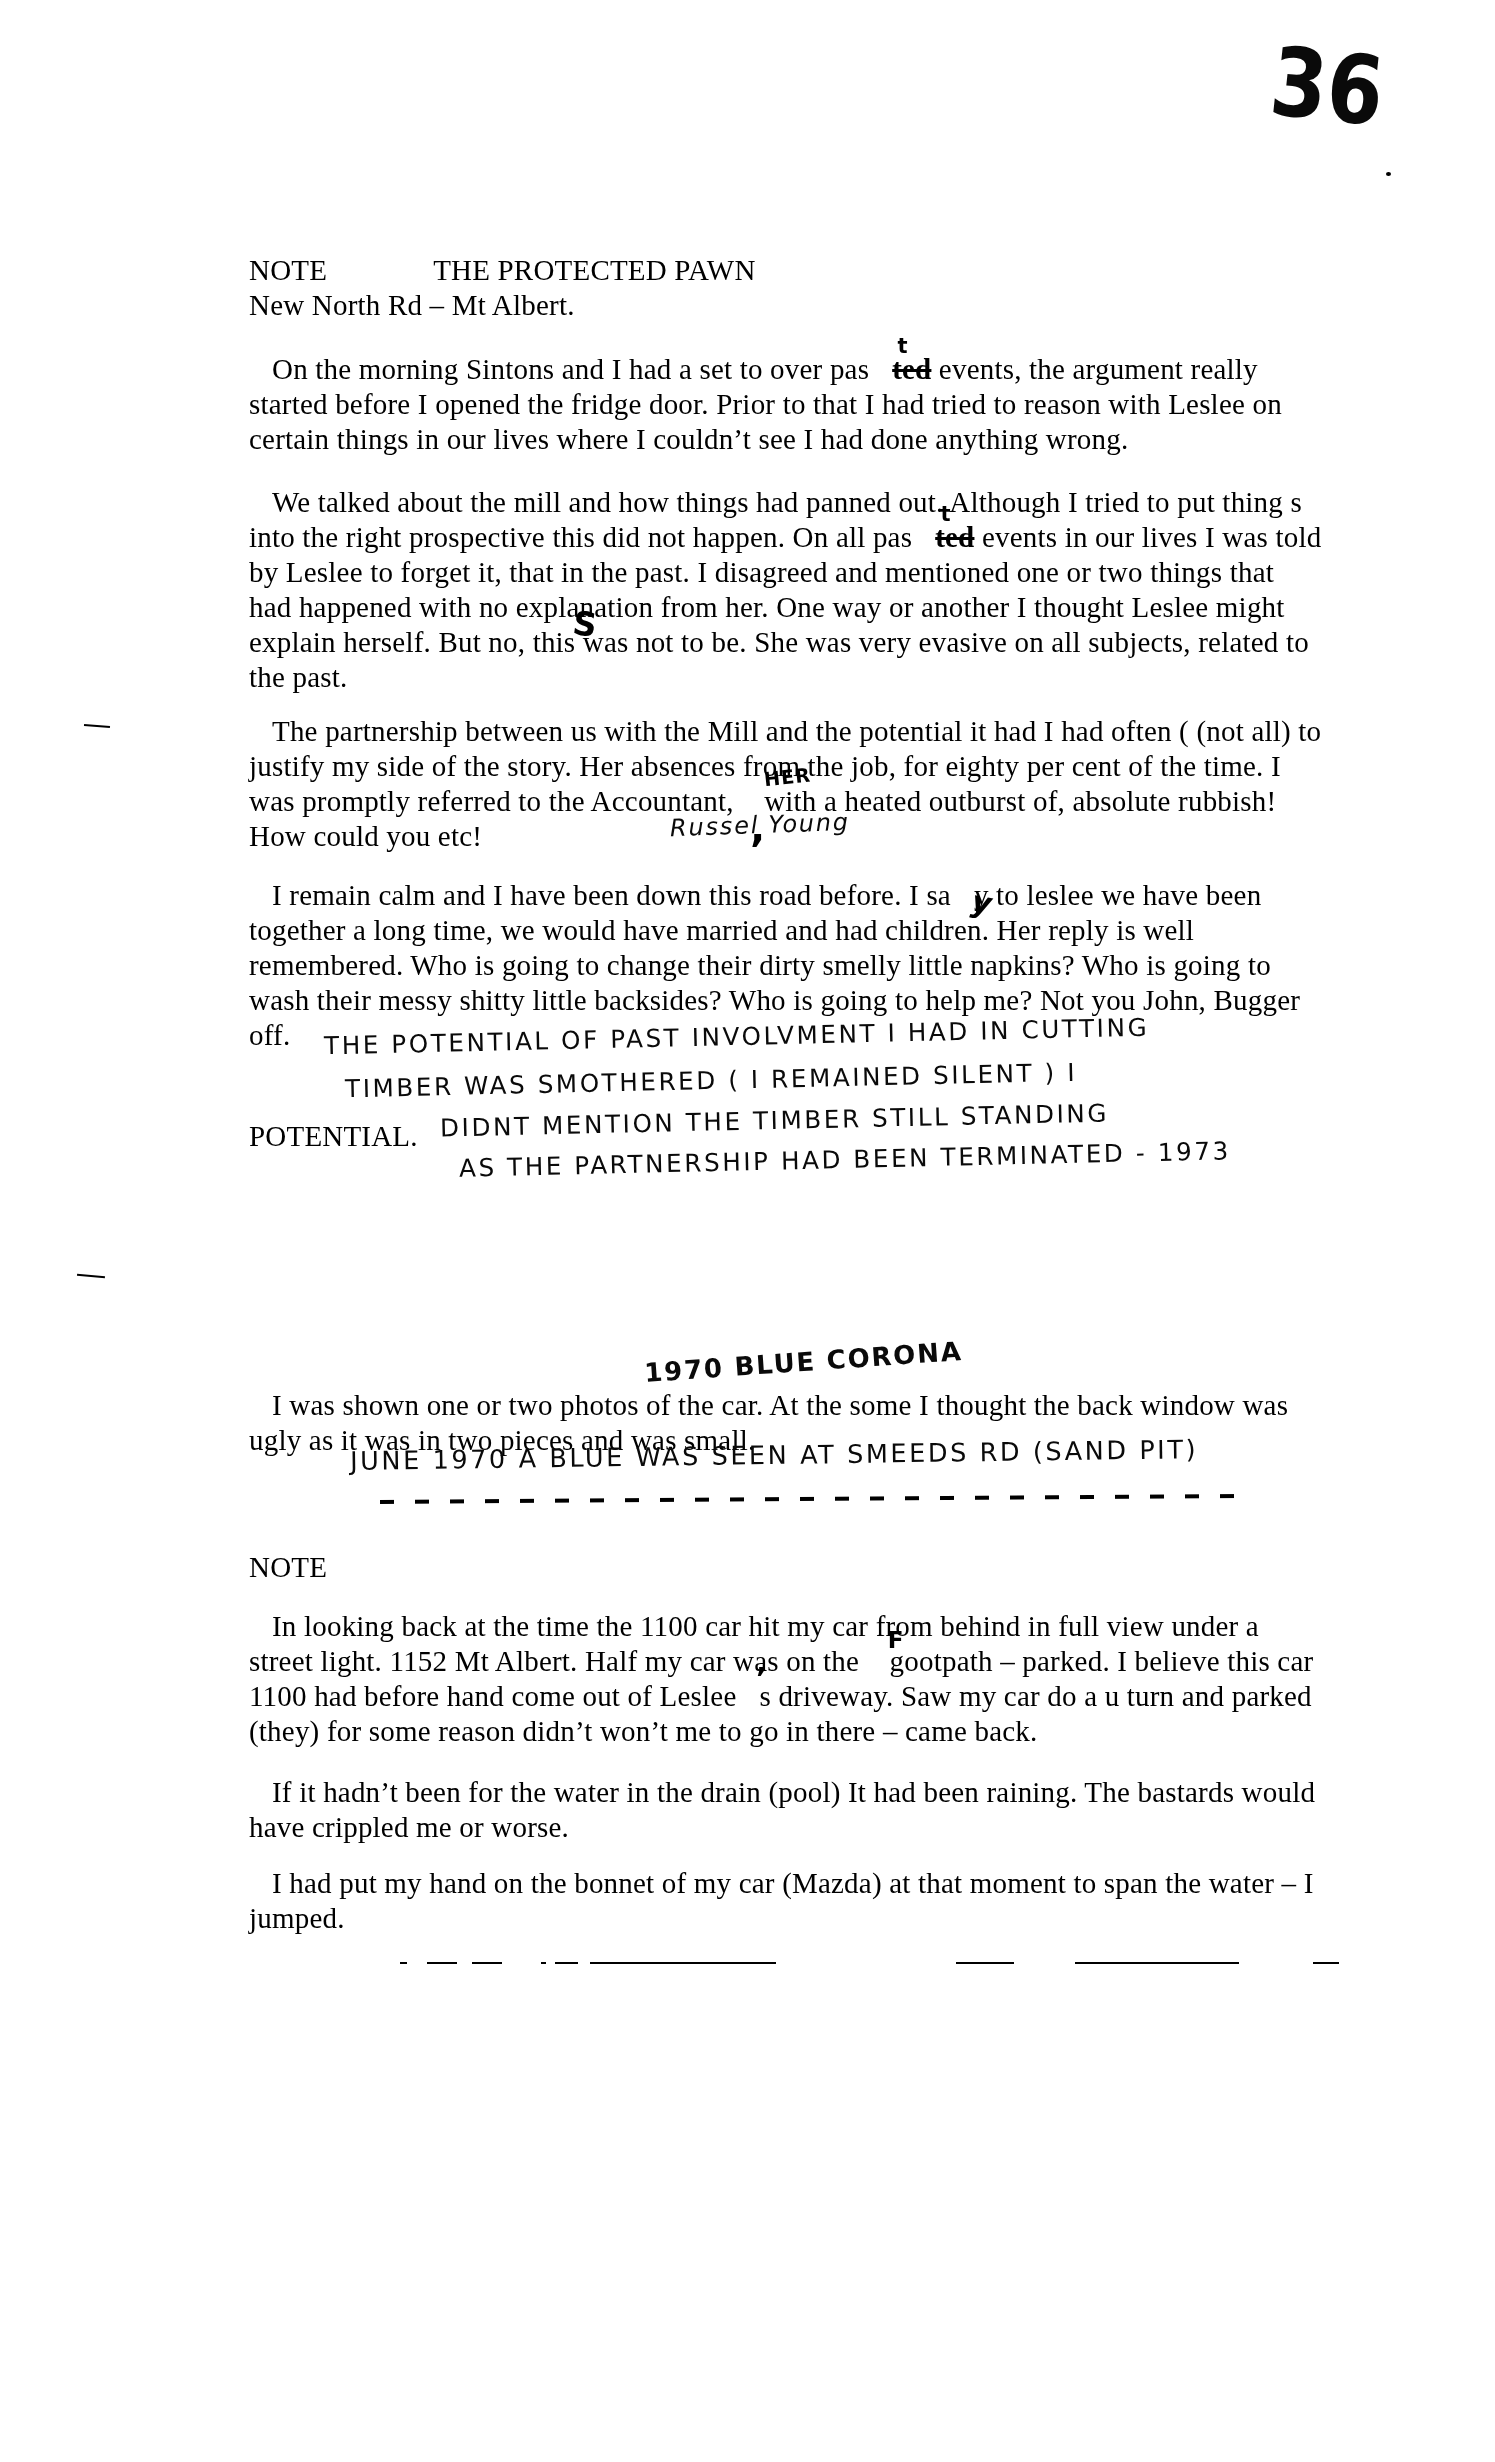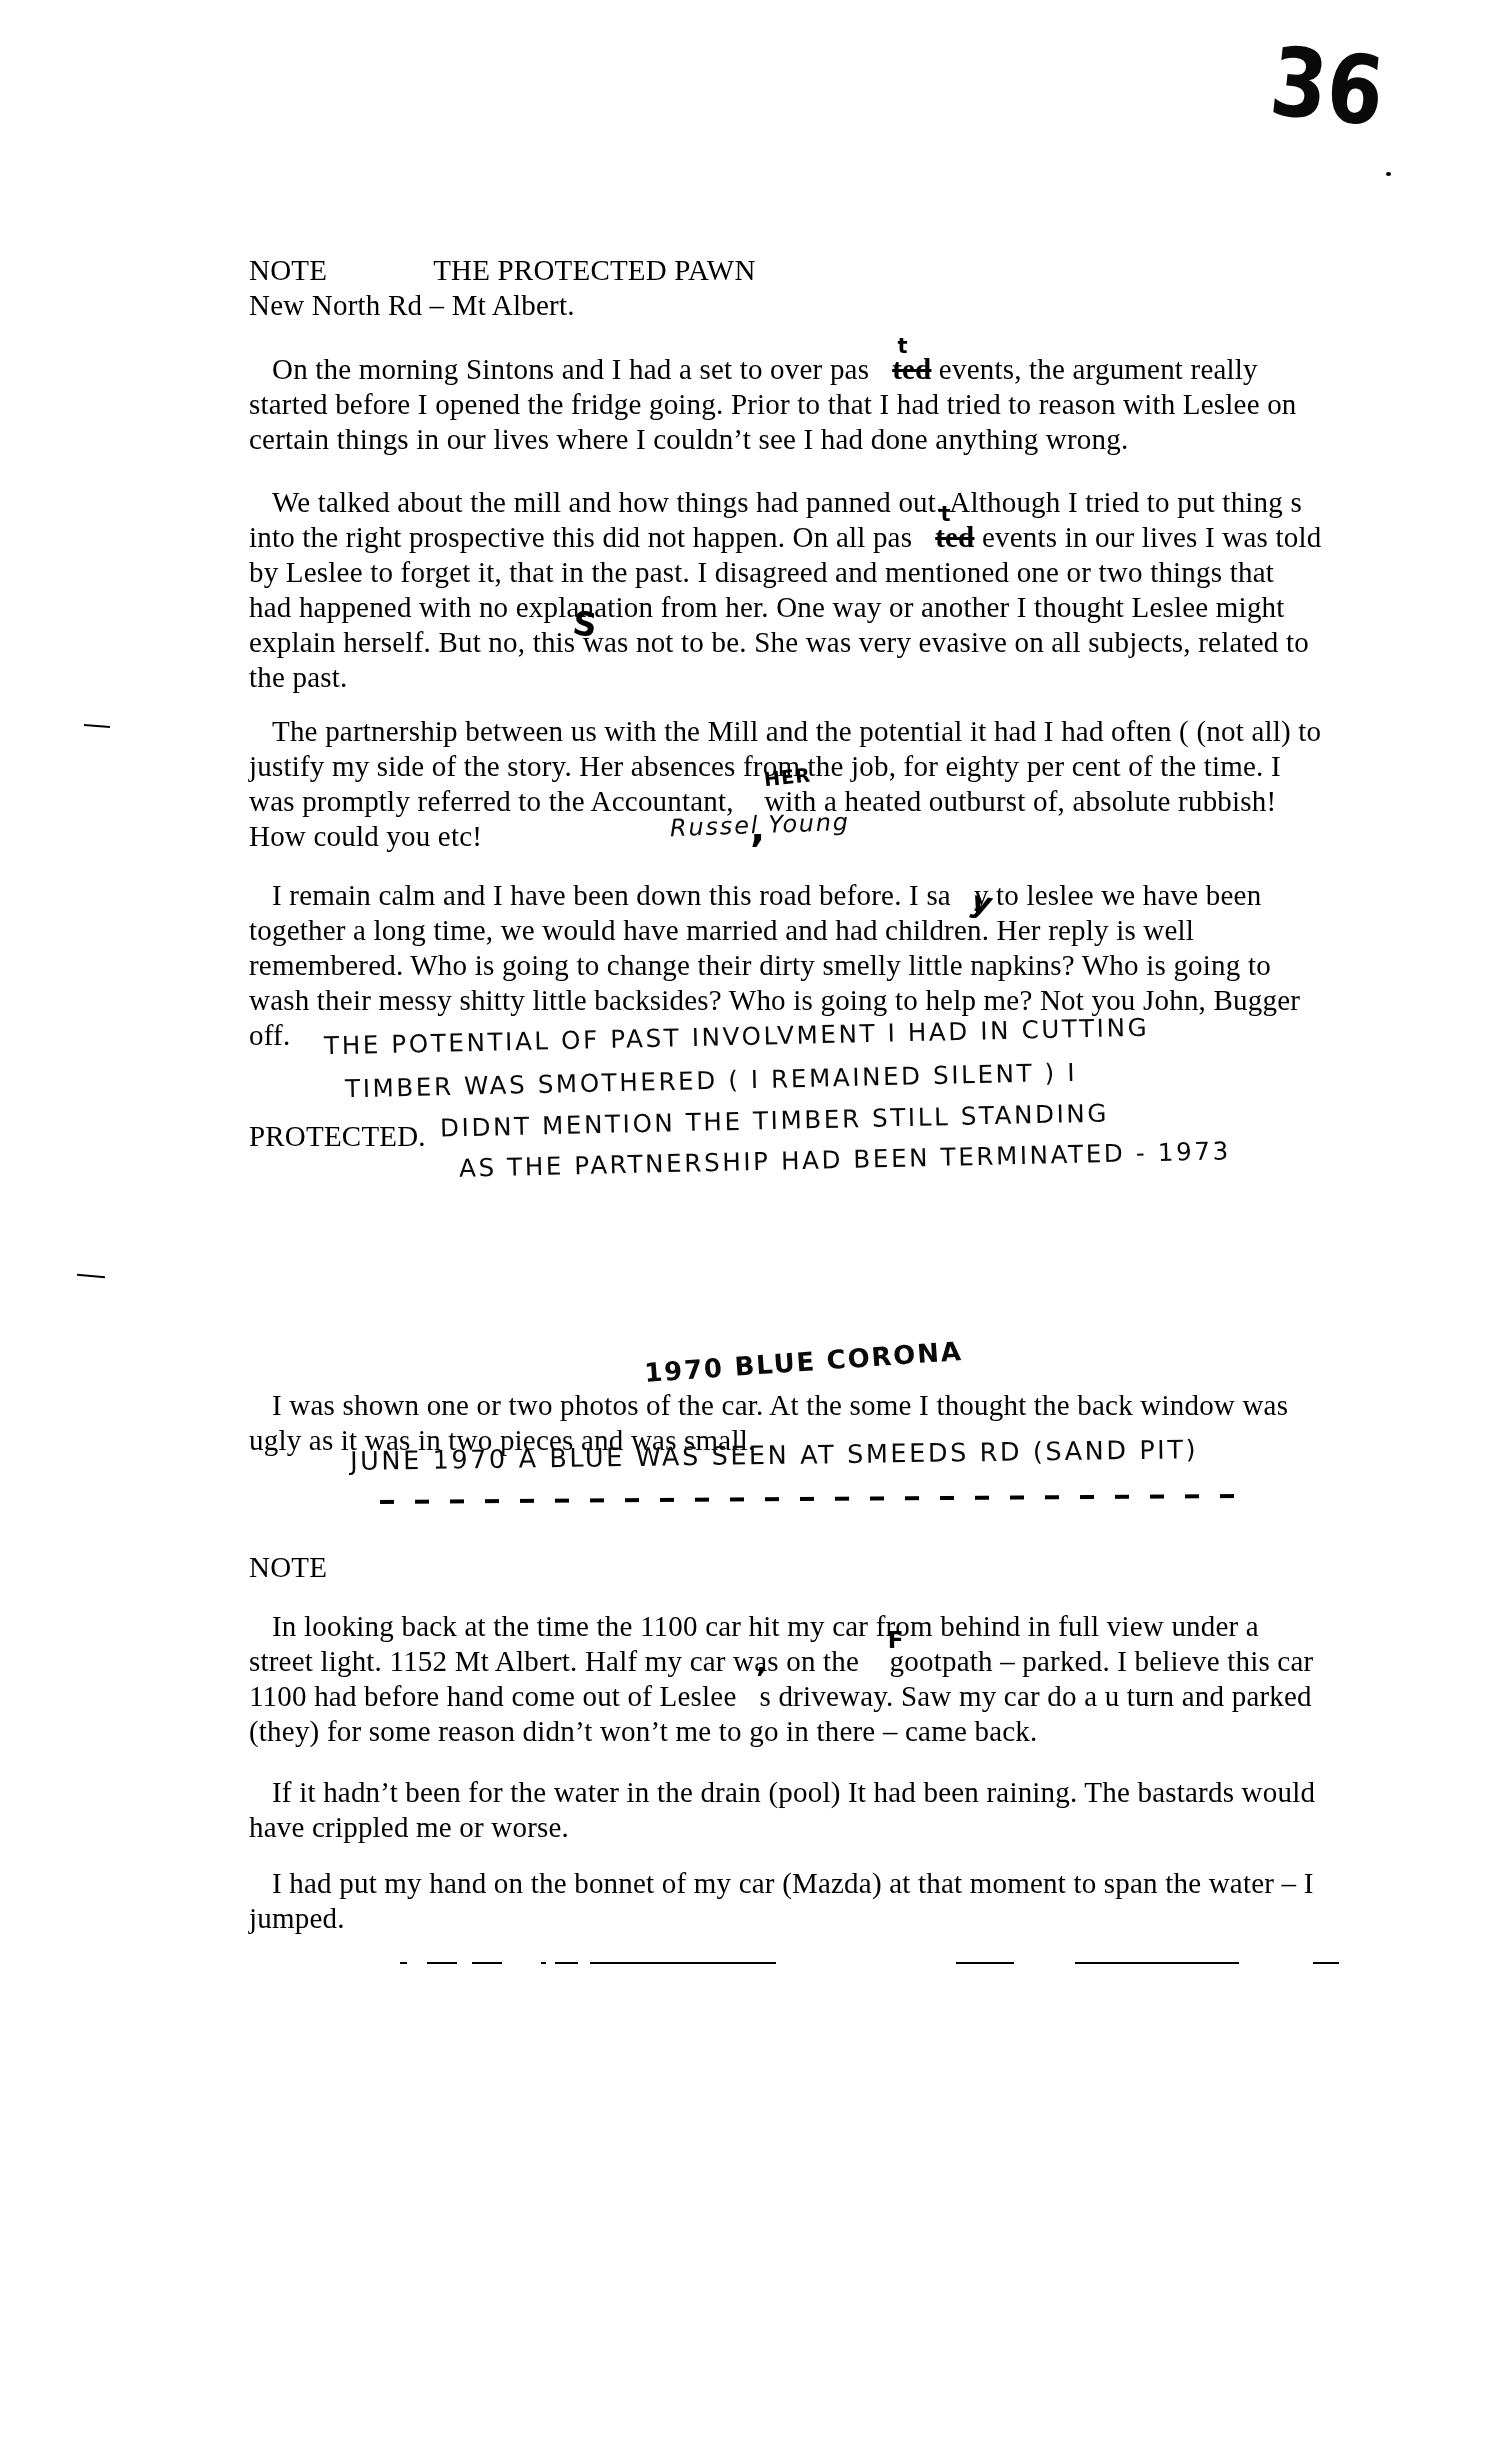--- a/index.html
+++ b/index.html
@@ -46,42 +46,42 @@
 
   <div class="hand pagenum">36</div>
   <div class="dot" style="top:172px;left:1386px;"></div>
 
   <div class="typed heading" style="top:253px;">
     <span>NOTE</span><span style="display:inline-block;width:106px;"></span><span>THE PROTECTED PAWN</span><br>
     <span>New North Rd – Mt Albert.</span>
   </div>
 
   <div class="typed indent" style="top:352px;">
-    <span>On the morning Sintons and I had a set to over pas</span><span class="rel"><span class="struck">ted</span><span class="cross-t">t</span></span><span> events, the argument really started before I opened the fridge going. Prior to that I had tried to reason with Leslee on certain things in our lives where I couldn’t see I had done anything wrong.</span>
+    <span>On the morning Sintons and I had a set to over pas</span><span class="rel"><span class="struck">ted</span><span class="cross-t">t</span></span><span> events, the argument really started before I opened the fridge door. Prior to that I had tried to reason with Leslee on certain things in our lives where I couldn’t see I had done anything wrong.</span>
   </div>
 
   <div class="typed indent" style="top:485px;">
     <span>We talked about the mill and how things had panned out. Although I tried to put thing s into the right prospective this did not happen. On all pas</span><span class="rel"><span class="struck">ted</span><span class="cross-t">t</span></span><span> events in our lives I was told by Leslee to forget it, that</span><span class="rel"><span class="ins-s">S</span></span><span> in the past. I disagreed and mentioned one or two things that had happened with no explanation from her. One way or another I thought Leslee might explain herself. But no, this was not to be. She was very evasive on all subjects, related to the past.</span>
   </div>
 
   <div class="margin-dash" style="top:725px;left:84px;transform:rotate(4deg);"></div>
 
   <div class="typed indent" style="top:714px;">
     <span>The partnership between us with the Mill and the potential it had I had often ( (not all) to justify my side of the story. Her absences from the job, for eighty per cent of the time. I was promptly referred to the Accountant, </span><span class="rel"><span>with</span><span class="her-note">HER</span><span class="comma-note">,</span></span><span> a heated outburst of, absolute rubbish! How could you etc!</span>
   </div>
   <div class="hand signature" style="top:811px;left:670px;">Russel Young</div>
 
   <div class="typed indent" style="top:878px;">
     <span>I remain calm and I have been down this road before. I sa</span><span class="rel"><span>y</span><span class="y-note">y</span></span><span> to leslee we have been together a long time, we would have married and had children. Her reply is well remembered. Who is going to change their dirty smelly little napkins? Who is going to wash their messy shitty little backsides? Who is going to help me? Not you John, Bugger off.</span>
   </div>
 
   <div class="hand fn-line" style="top:1022px;left:324px;">THE POTENTIAL OF PAST INVOLVMENT I HAD IN CUTTING</div>
   <div class="hand fn-line" style="top:1066px;left:345px;">TIMBER WAS SMOTHERED ( I REMAINED SILENT ) I</div>
   <div class="hand fn-line" style="top:1106px;left:440px;">DIDNT MENTION THE TIMBER STILL STANDING</div>
-  <div class="typed" style="top:1119px;width:229px;">PROTECTED.</div>
+  <div class="typed" style="top:1119px;width:229px;">POTENTIAL.</div>
   <div class="hand fn-line" style="top:1145px;left:459px;">AS THE PARTNERSHIP HAD BEEN TERMINATED - 1973</div>
 
 
   <div class="margin-dash" style="top:1275px;left:77px;transform:rotate(5deg);width:28px;"></div>
 
   <div class="hand corona" style="top:1347px;left:644px;">1970 BLUE CORONA</div>
 
   <div class="typed indent" style="top:1388px;">I was shown one or two photos of the car. At the some I thought the back window was ugly as it was in two pieces and was small.</div>
 
   <div class="hand june" style="top:1440px;left:350px;">JUNE 1970 A BLUE WAS SEEN AT SMEEDS RD (SAND PIT)</div>

